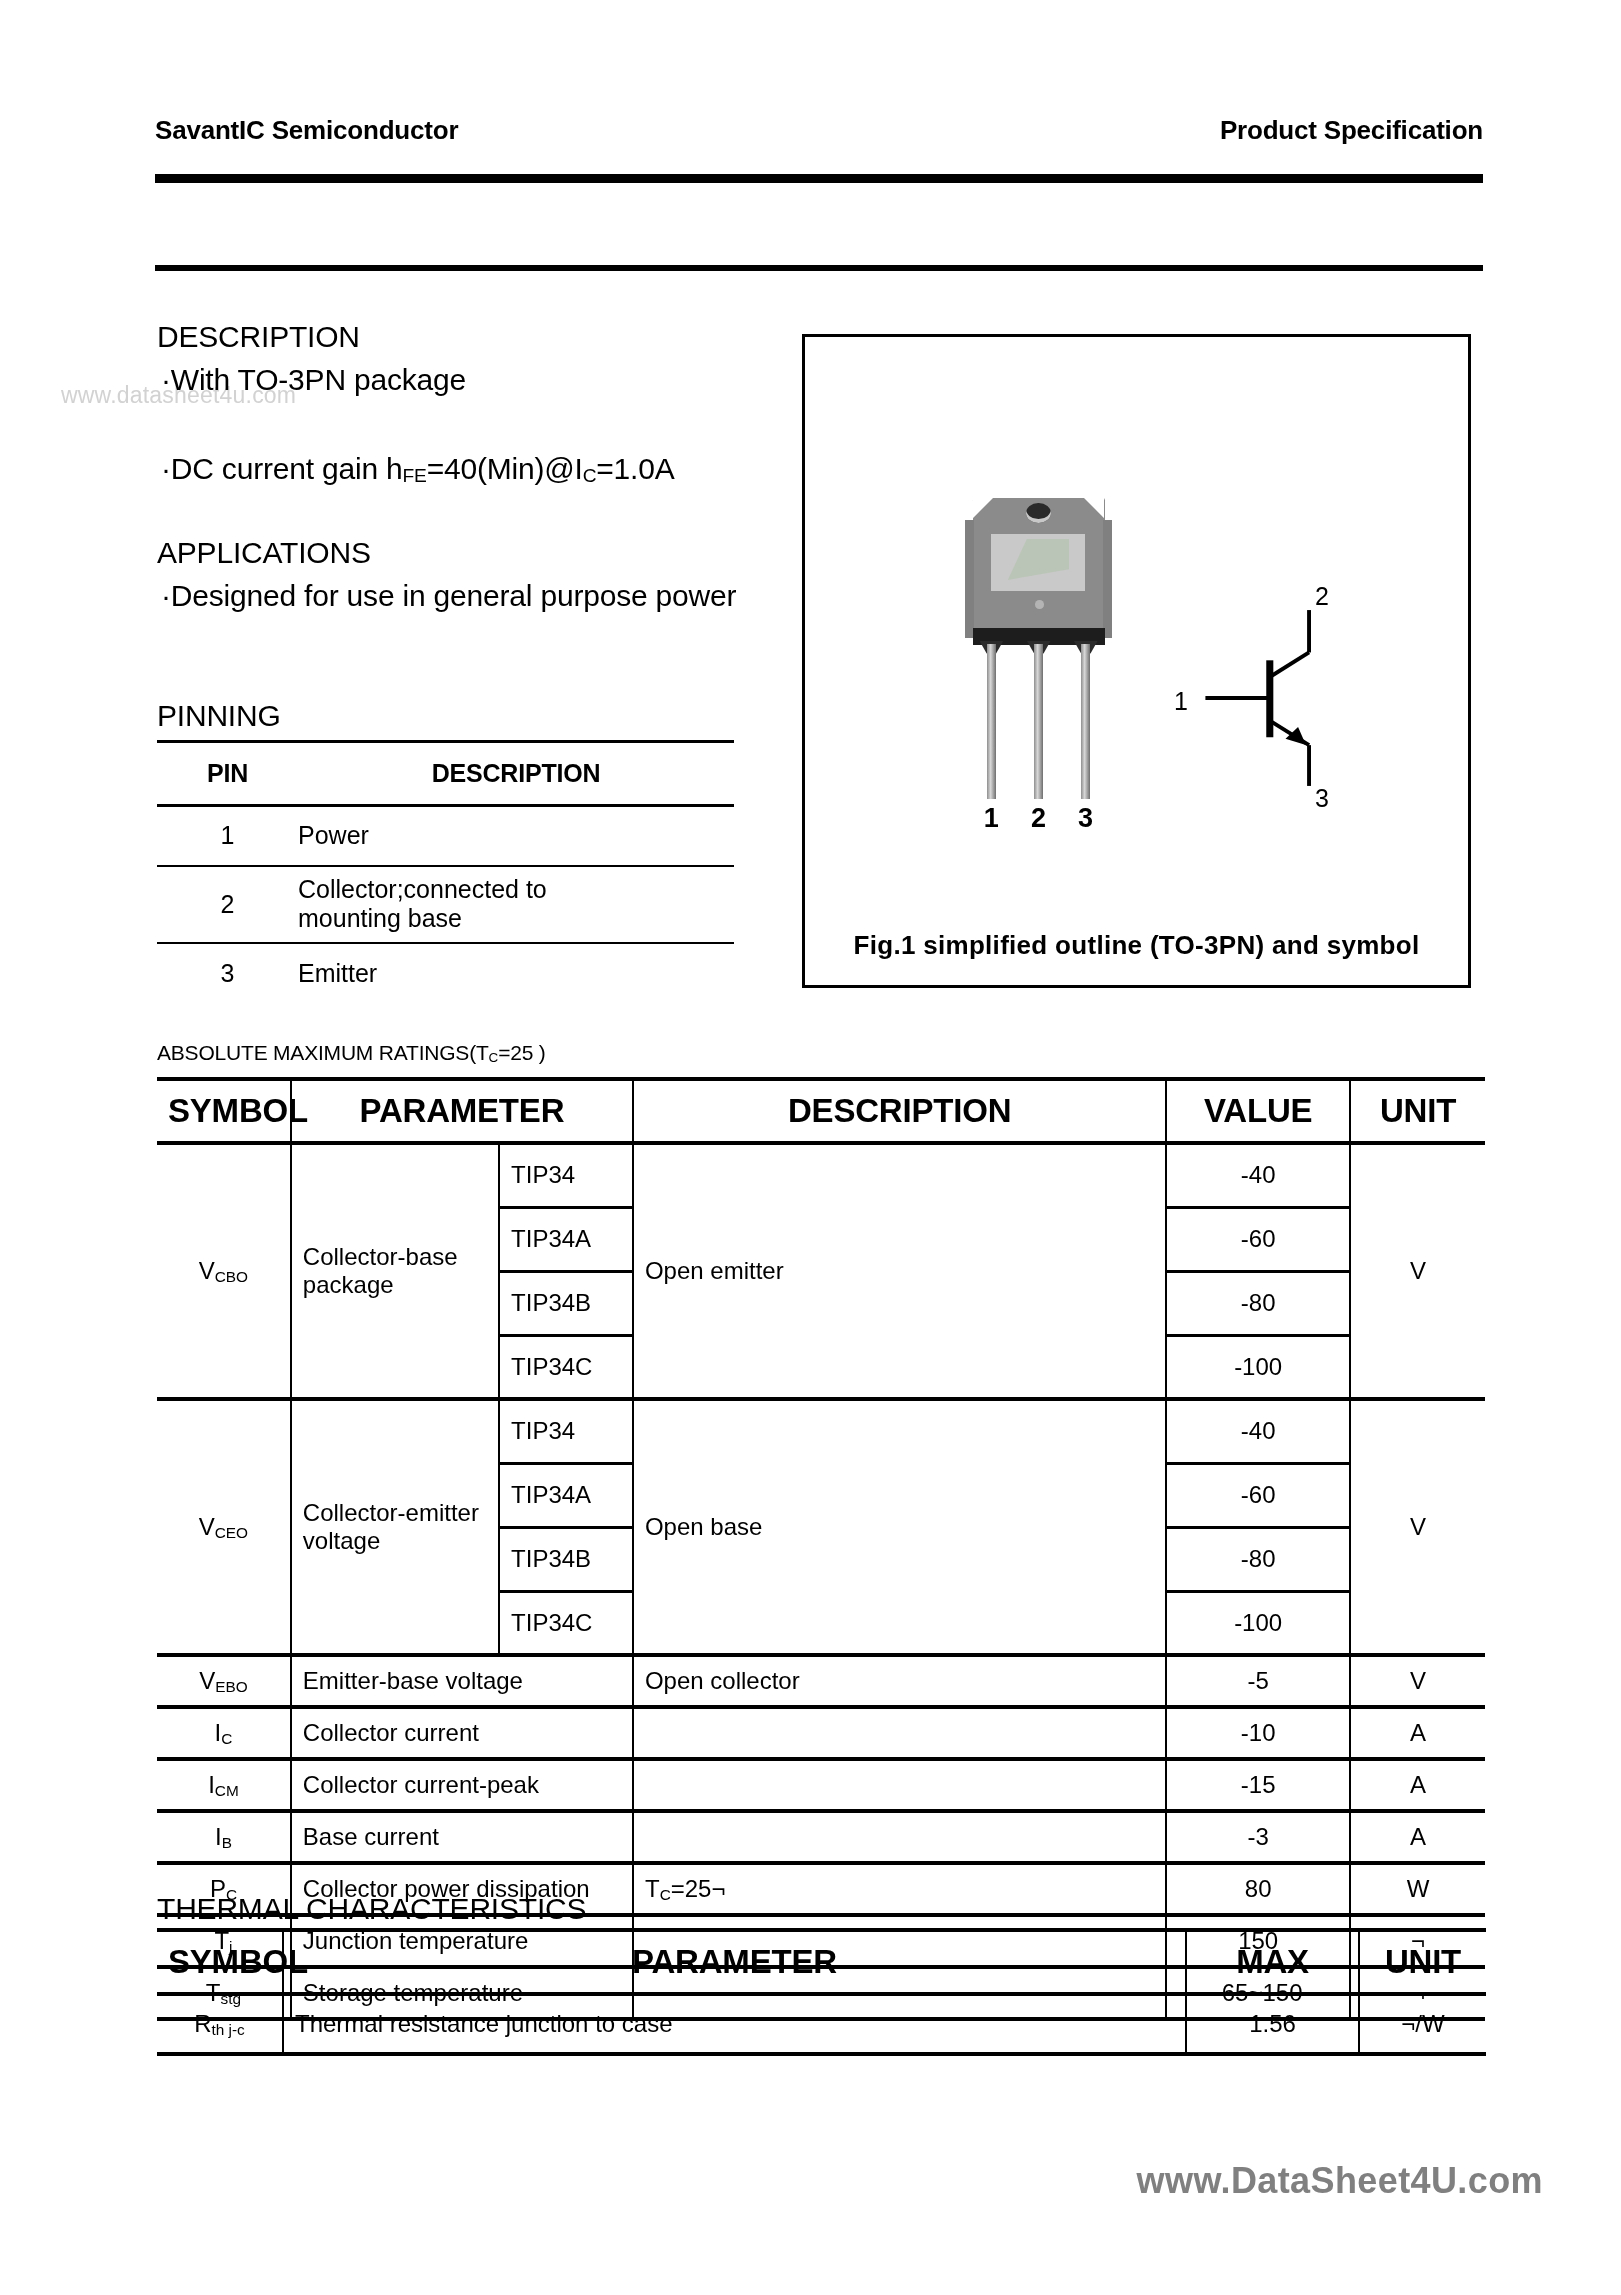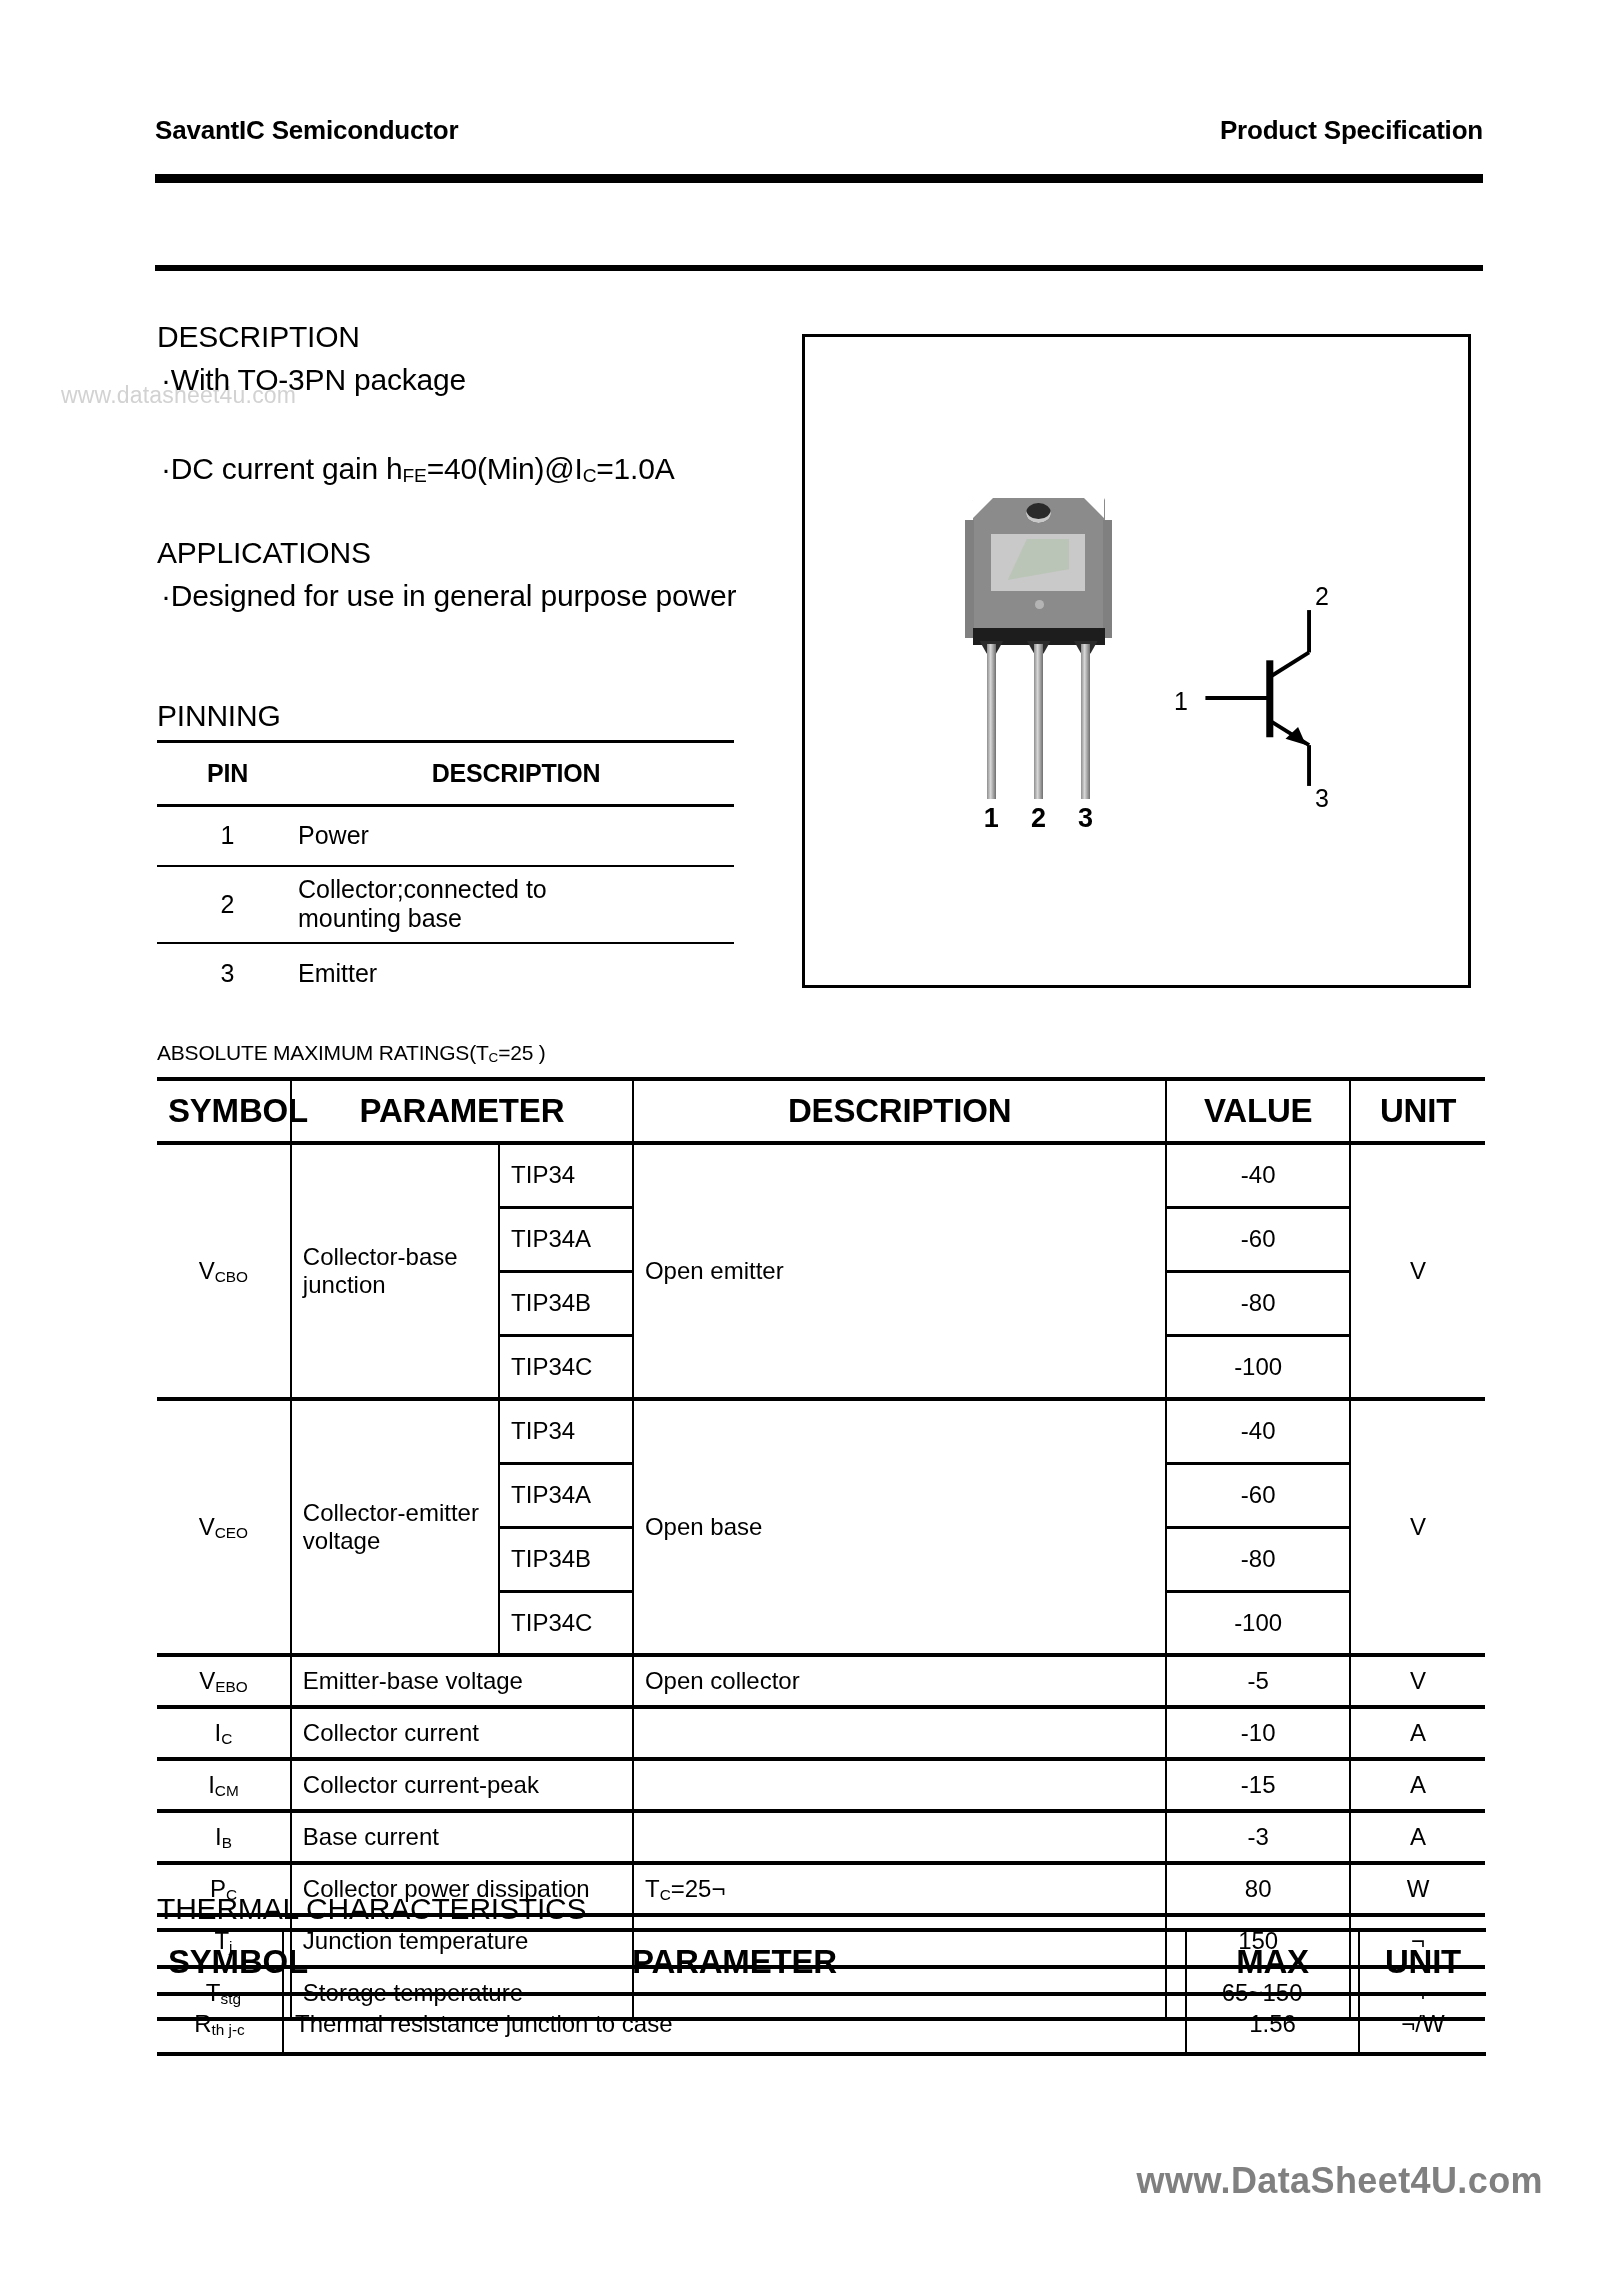--- a/index.html
+++ b/index.html
@@ -427,20 +427,21 @@
         <line x1="124" y1="170" x2="172" y2="200" stroke="#000" stroke-width="5"></line>
         <line x1="172" y1="200" x2="172" y2="252" stroke="#000" stroke-width="5"></line>
 
         <polygon points="158,177 168,200 142,192" fill="#000"></polygon>
       </svg>
       <div style="position:absolute; left:0px; top:99px; font-size:25px;">1</div>
       <div style="position:absolute; left:141px; top:-6.3px; font-size:25px;">2</div>
       <div style="position:absolute; left:141px; top:196px; font-size:25px;">3</div>
     </div>
 
+    <div class="fig-caption">Fig.1  simplified  outline  (TO-3PN)  and  symbol</div>
   </div>
 
   <div class="abs-title">
     <span>ABSOLUTE MAXIMUM RATINGS(T</span><span class="sub">C</span><span>=25   )</span>
   </div>
 
   <table class="grid" id="absTable">
     <colgroup>
       <col style="width:126px">
         <col style="width:196px">
@@ -456,21 +457,21 @@
       <td class="hdr-th" colspan="2">PARAMETER</td>
       <td class="hdr-th">DESCRIPTION</td>
       <td class="hdr-th">VALUE</td>
       <td class="hdr-th noright">UNIT</td>
     </tr>
 
     <tr class="thickline" style="height:64px">
       <td class="c noleft" rowspan="4">
         <span>V</span><span class="sub">CBO</span>
       </td>
-      <td class="l" rowspan="4">Collector-base junction</td>
+      <td class="l" rowspan="4">Collector-base package</td>
       <td class="l">TIP34</td>
       <td class="l" rowspan="4">Open emitter</td>
       <td class="c">-40</td>
       <td class="c noright" rowspan="4">V</td>
     </tr>
     <tr style="height:64px">
       <td class="l" style="border-top:3.1px solid #000">TIP34A</td>
       <td class="c" style="border-top:3.1px solid #000">-60</td>
     </tr>
     <tr style="height:64px">

